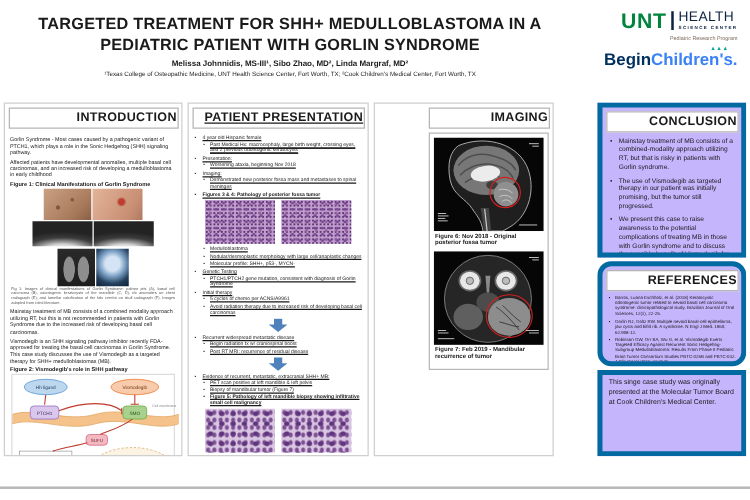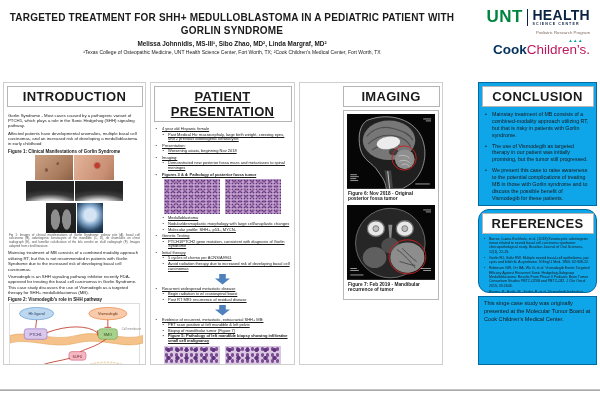--- a/index.html
+++ b/index.html
@@ -1,46 +1,46 @@
 <!DOCTYPE html>
 <html><head>
 <meta charset="utf-8">
 <style>
   html,body{margin:0;padding:0;background:#fff;}
   .poster{position:relative;width:600px;height:400px;background:#ffffff;overflow:hidden;
           font-family:"Liberation Sans", sans-serif;color:#1a1a1a;}
   
   .hdr{position:absolute;left:0;top:0;width:600px;height:78px;}
   .title-block{position:absolute;left:8px;top:11px;width:448px;text-align:center;}
-  .title-block h1{margin:0;font-size:10px;line-height:1.3;font-weight:bold;letter-spacing:.2px;}
+  .title-block h1{margin:0;font-size:13px;line-height:1.3;font-weight:bold;letter-spacing:.2px;}
   .authors{font-size:6.4px;margin-top:3px;font-weight:bold;}
   .affils{font-size:5px;margin-top:2px;color:#222;}
   .logos{position:absolute;top:8px;right:10px;width:150px;display:flex;flex-direction:column;align-items:flex-end;gap:4px;justify-content:center;}
   .unt{display:flex;flex-direction:column;align-items:flex-end;}
   .unt-main{display:flex;align-items:stretch;}
   .unt-u{font-weight:bold;color:#00853e;font-size:17px;line-height:1;letter-spacing:.5px;}
   .unt-sep{width:1.5px;background:#0b2240;margin:1px 4px;}
   .unt-col{display:flex;flex-direction:column;line-height:1;justify-content:center;}
-  .unt-h{font-weight:bold;color:#0b2240;font-size:14px;letter-spacing:.3px;}
+  .unt-h{font-weight:normal;color:#0b2240;font-size:11px;letter-spacing:.3px;}
   .unt-sc{font-weight:bold;color:#0b2240;font-size:3.6px;letter-spacing:1.1px;margin-top:1px;}
   .unt-p{font-size:4.3px;color:#7d6a5f;margin-top:3px;}
   .cook{position:relative;font-size:13.5px;line-height:1;padding-top:4px;}
   .cook .tri{position:absolute;top:0;right:7px;color:#00a79d;font-size:4.5px;letter-spacing:.5px;}
   .cook-b{font-weight:bold;color:#00305c;}
-  .cook-t{color:#be185d;font-weight:400;}
+  .cook-t{color:#3b82f6;font-weight:700;}
   
   .col{position:absolute;top:82px;height:283px;background:#fff;border:1px solid #cfcfcf;
        box-sizing:border-box;overflow:hidden;}
   #col1{left:3px;width:143px;}
   #col2{left:150px;width:145px;text-decoration:underline;}
   #col3{left:299px;width:144px;padding-left:40px;}
   #col4{left:447px;width:150px;border:none;display:flex;flex-direction:column;gap:3px;}
-  .panel{border:1px solid #0369a1;background:#0ea5e9;box-sizing:border-box;overflow:hidden;margin-left:31px;}
-  .sec-head{border:1px solid #b5b5b5;margin:2.5px;padding:2px 0 2.5px;text-align:center;
-            font-weight:bold;font-size:13px;letter-spacing:.3px;background:#fff;}
+  .panel{border:4px solid #0369a1;background:#c4b5fd;box-sizing:border-box;overflow:hidden;margin-left:31px;}
+  .sec-head{border:1px solid #b5b5b5;margin:2.5px;padding:2px 0 2.5px;text-align:right;
+            font-weight:bold;font-size:10px;letter-spacing:.3px;background:#fff;}
   .sec-body{padding:1px 3px 2px 3px;}
   
   .p{font-size:4.3px;line-height:1.25;margin:2px 1px;text-align:left;}
   .cap{font-size:4.5px;font-weight:bold;margin:2px 1px 1px;}
   .fignote{font-size:3.1px;line-height:1.2;color:#555;margin:1px 2px;text-align:justify;}
   
   .b1{position:relative;font-size:4px;line-height:1.2;margin-top:1.6px;padding-left:8px;}
   .b1::before{content:"•";position:absolute;left:1.5px;top:0;}
   .b2{position:relative;font-size:4px;line-height:1.2;margin-top:.8px;padding-left:14px;}
   .b2::before{content:"•";position:absolute;left:8.5px;top:0;}
@@ -113,21 +113,21 @@
           <span class="unt-sep"></span>
           <span class="unt-col">
             <span class="unt-h">HEALTH</span>
             <span class="unt-sc">SCIENCE CENTER</span>
           </span>
         </div>
         <div class="unt-p">Pediatric Research Program</div>
       </div>
       <div class="cook">
         <span class="tri">▲▲▲</span>
-        <span class="cook-b">Cook</span><span class="cook-t">Children's.</span>
+        <span class="cook-b">Begin</span><span class="cook-t">Children's.</span>
       </div>
     </div>
   </div>
 
   <div class="col" id="col1">
     <div class="sec-head">INTRODUCTION</div>
     <div class="sec-body">
       <div class="p">Gorlin Syndrome - Most cases caused by a pathogenic variant of PTCH1, which plays a role in the Sonic Hedgehog (SHH) signaling pathway.</div>
       <div class="p">Affected patients have developmental anomalies, multiple basal cell carcinomas, and an increased risk of developing a medulloblastoma in early childhood</div>
       <div class="cap">Figure 1: Clinical Manifestations of Gorlin Syndrome</div>

